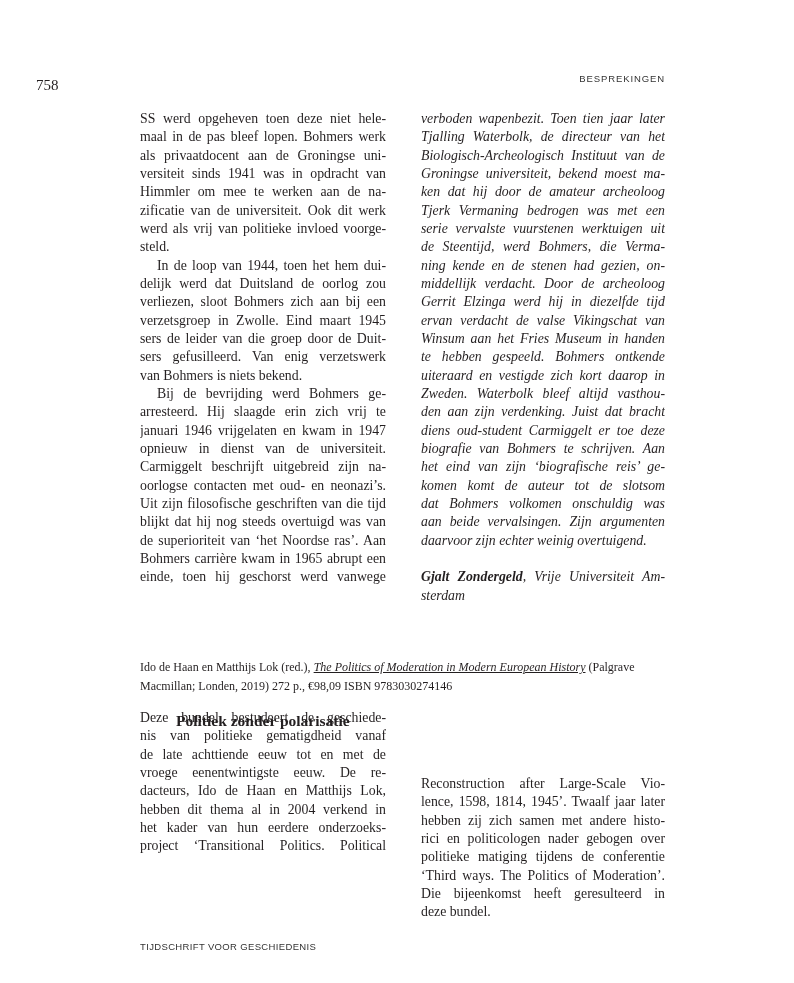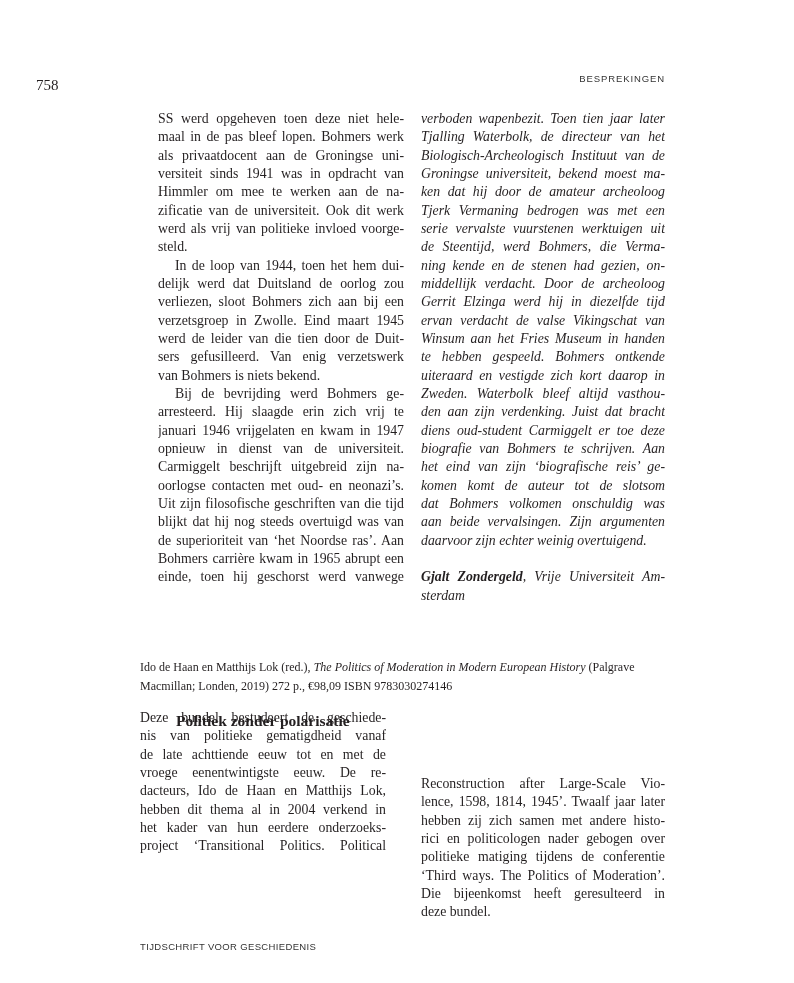--- a/index.html
+++ b/index.html
@@ -6,26 +6,26 @@
   body { width:794px; height:983px; position:relative; overflow:hidden; color:#231f20; }
   .serif { font-family: "Liberation Serif", "DejaVu Serif", serif; }
   .sans { font-family: "Liberation Sans", "DejaVu Sans", sans-serif; }
   .page-number { position:absolute; left:36px; top:69px; font-size:15px;margin-top:8px; }
   .running-head { position:absolute; right:129px; top:73px; font-size:9.5px; letter-spacing:0.9px; color:#333; }
   .col { position:absolute; width:246px; font-size:13.8px; }
   .col .line { height:18.33px; line-height:18.33px; overflow:hidden; text-align:justify; text-align-last:justify; white-space:normal; }
   .col .line.last { text-align-last:left; }
   .col .line.indent { text-indent:17px; }
   .col .gap { height:18.33px; }
-  .col-left-1 { left:140px; top:110px;margin-left:18px; }
+  .col-left-1 { left:140px; top:110px; }
   .col-right-1 { left:421px; top:110px; width:244px;font-style:italic; }
   .col-left-2 { left:140px; top:709px; }
   .col-right-2 { left:421px; top:751px; width:244px;margin-top:24px; }
   .citation { position:absolute; left:140px; top:658px; width:560px; font-size:12px; line-height:18.5px; white-space:nowrap; }
-  .citation i { font-style:italic; }
+  .citation i { font-style:italic;text-decoration:underline; }
   .review-title { position:absolute; left:140px; top:710px; font-size:15.5px; font-weight:bold; line-height:22px;margin-left:36px; }
   .footer { position:absolute; left:140px; top:941px; font-size:9.5px; letter-spacing:0.35px; color:#333; }
   b { font-weight:bold; }
 </style>
 </head>
 <body>
 
 <div class="page-number serif">758</div>
 <div class="running-head sans">BESPREKINGEN</div>
 
@@ -35,21 +35,21 @@
   <div class="line">als privaatdocent aan de Groningse uni-</div>
   <div class="line">versiteit sinds 1941 was in opdracht van</div>
   <div class="line">Himmler om mee te werken aan de na-</div>
   <div class="line">zificatie van de universiteit. Ook dit werk</div>
   <div class="line">werd als vrij van politieke invloed voorge-</div>
   <div class="line last">steld.</div>
   <div class="line indent">In de loop van 1944, toen het hem dui-</div>
   <div class="line">delijk werd dat Duitsland de oorlog zou</div>
   <div class="line">verliezen, sloot Bohmers zich aan bij een</div>
   <div class="line">verzetsgroep in Zwolle. Eind maart 1945</div>
-  <div class="line">werd de leider van die tien door de Duit-</div>
+  <div class="line">sers de leider van die groep door de Duit-</div>
   <div class="line">sers gefusilleerd. Van enig verzetswerk</div>
   <div class="line last">van Bohmers is niets bekend.</div>
   <div class="line indent">Bij de bevrijding werd Bohmers ge-</div>
   <div class="line">arresteerd. Hij slaagde erin zich vrij te</div>
   <div class="line">januari 1946 vrijgelaten en kwam in 1947</div>
   <div class="line">opnieuw in dienst van de universiteit.</div>
   <div class="line">Carmiggelt beschrijft uitgebreid zijn na-</div>
   <div class="line">oorlogse contacten met oud- en neonazi’s.</div>
   <div class="line">Uit zijn filosofische geschriften van die tijd</div>
   <div class="line">blijkt dat hij nog steeds overtuigd was van</div>

